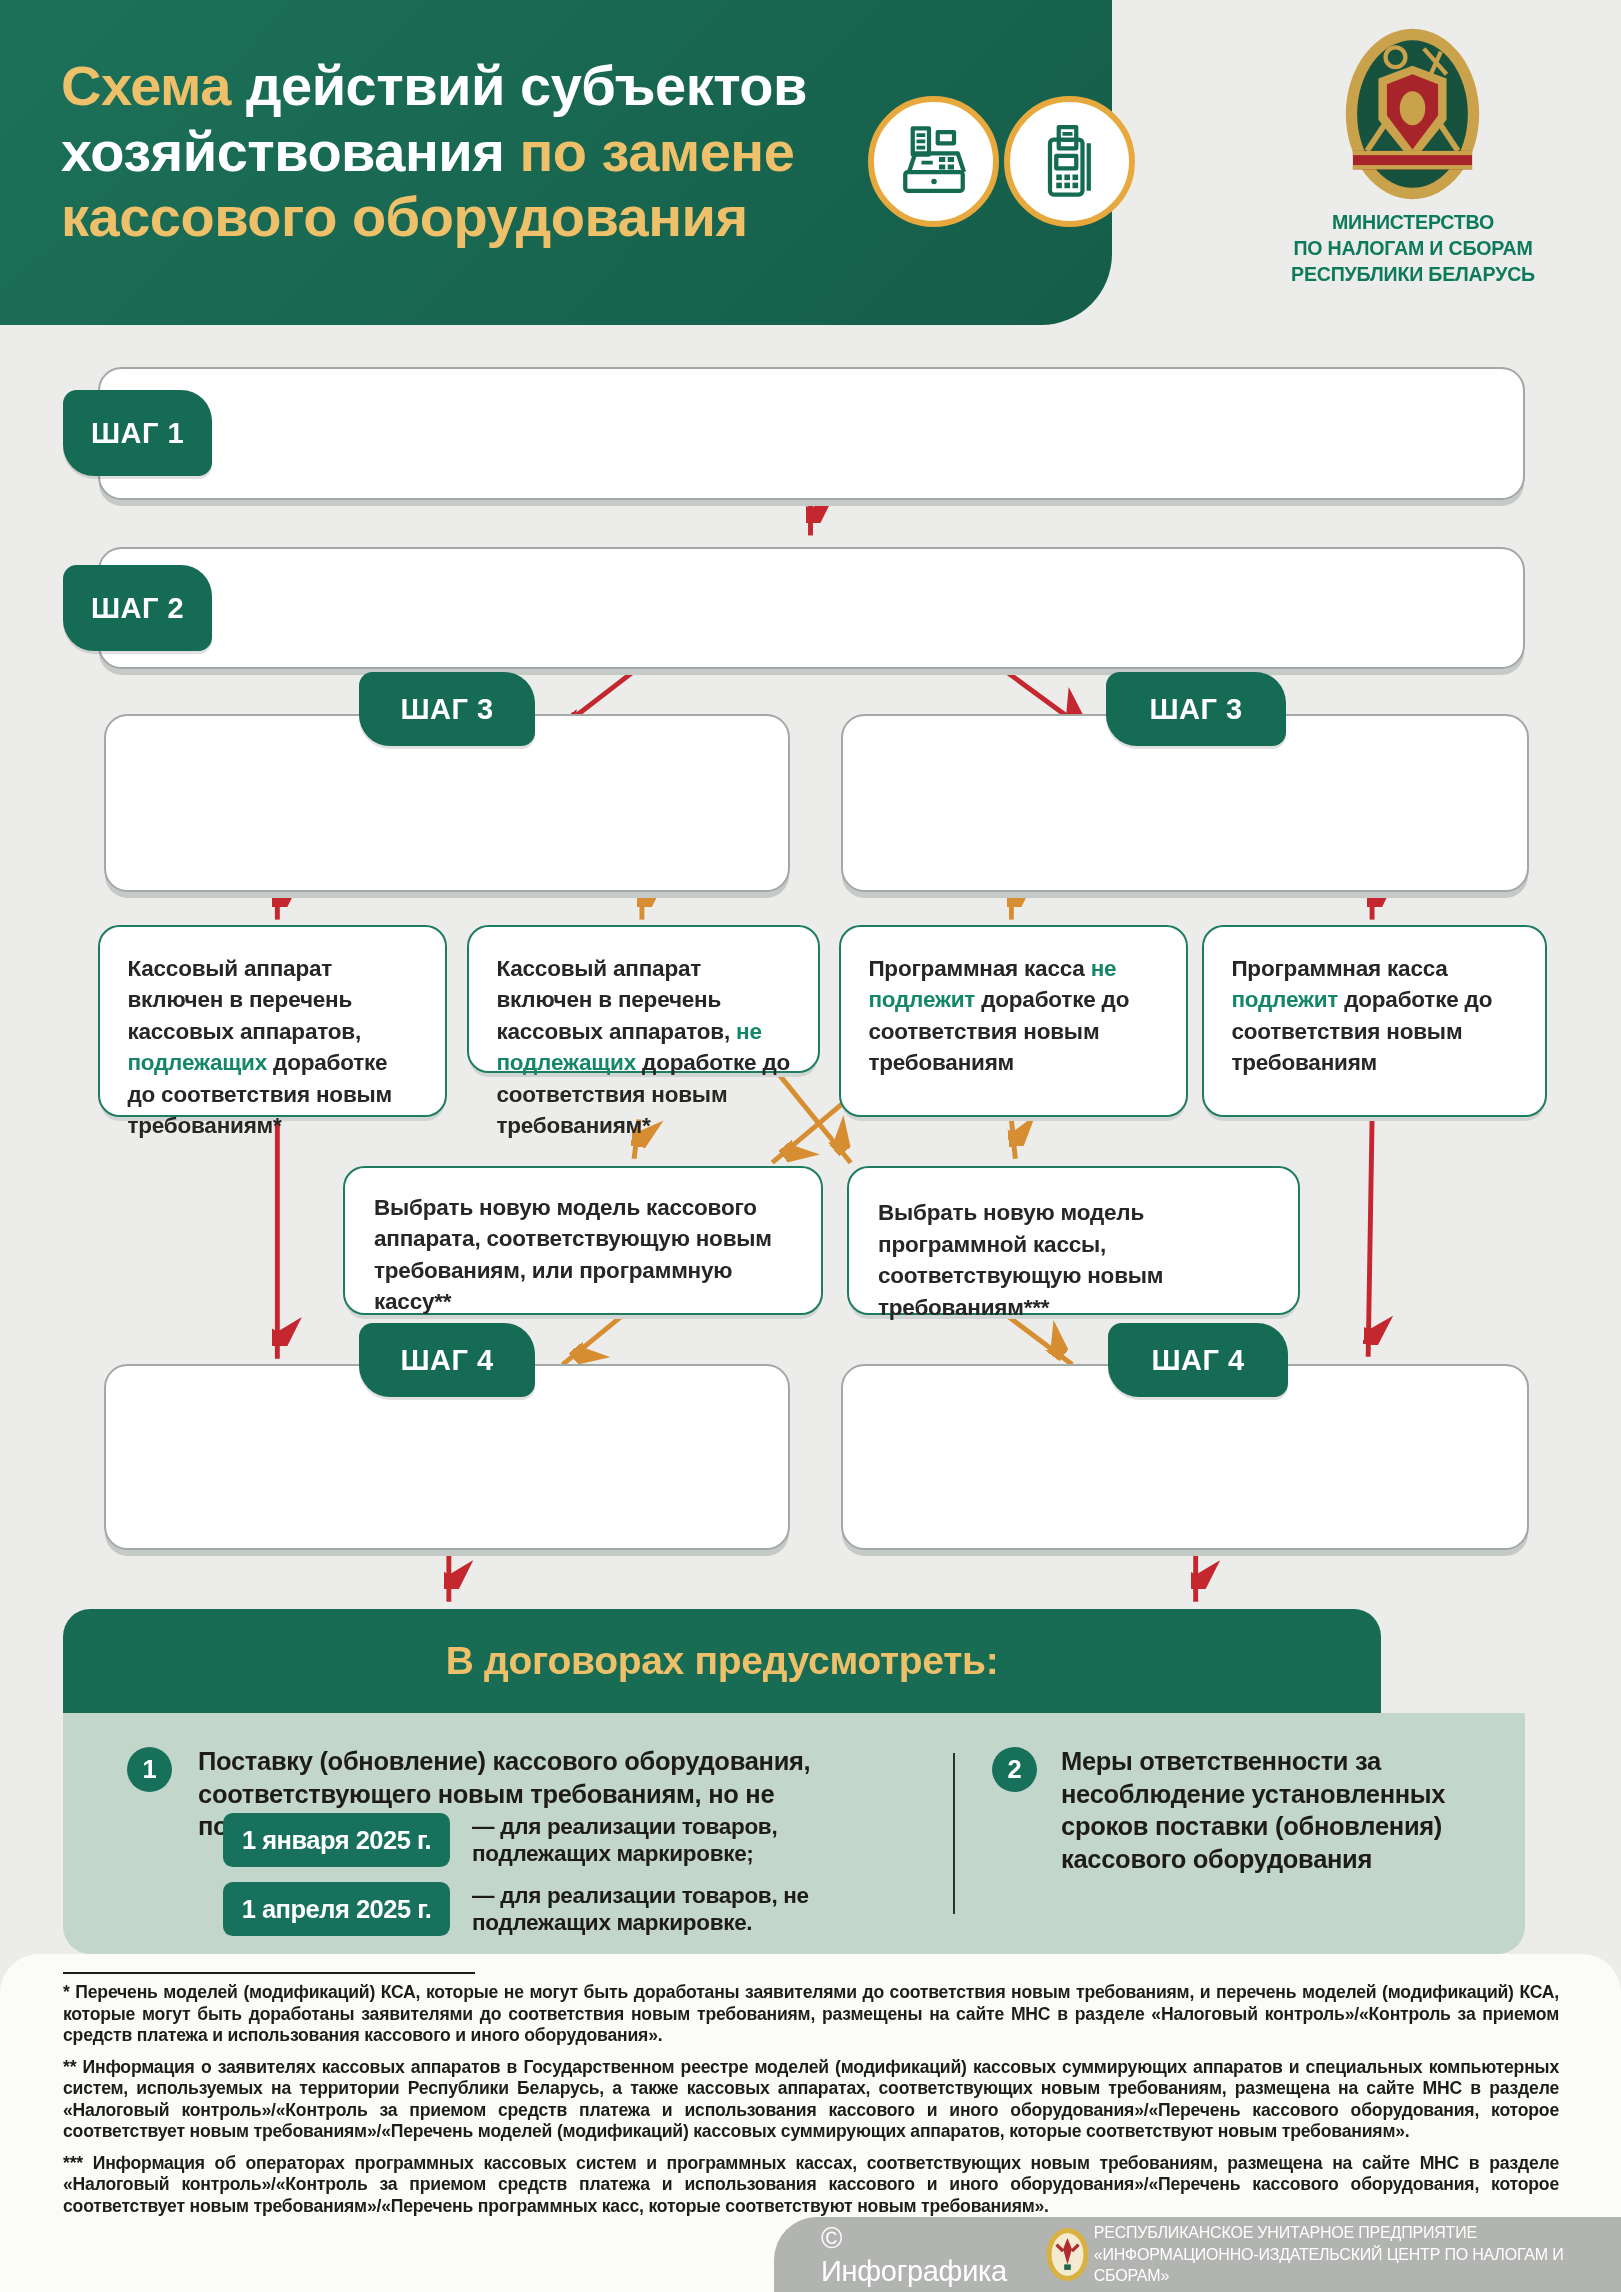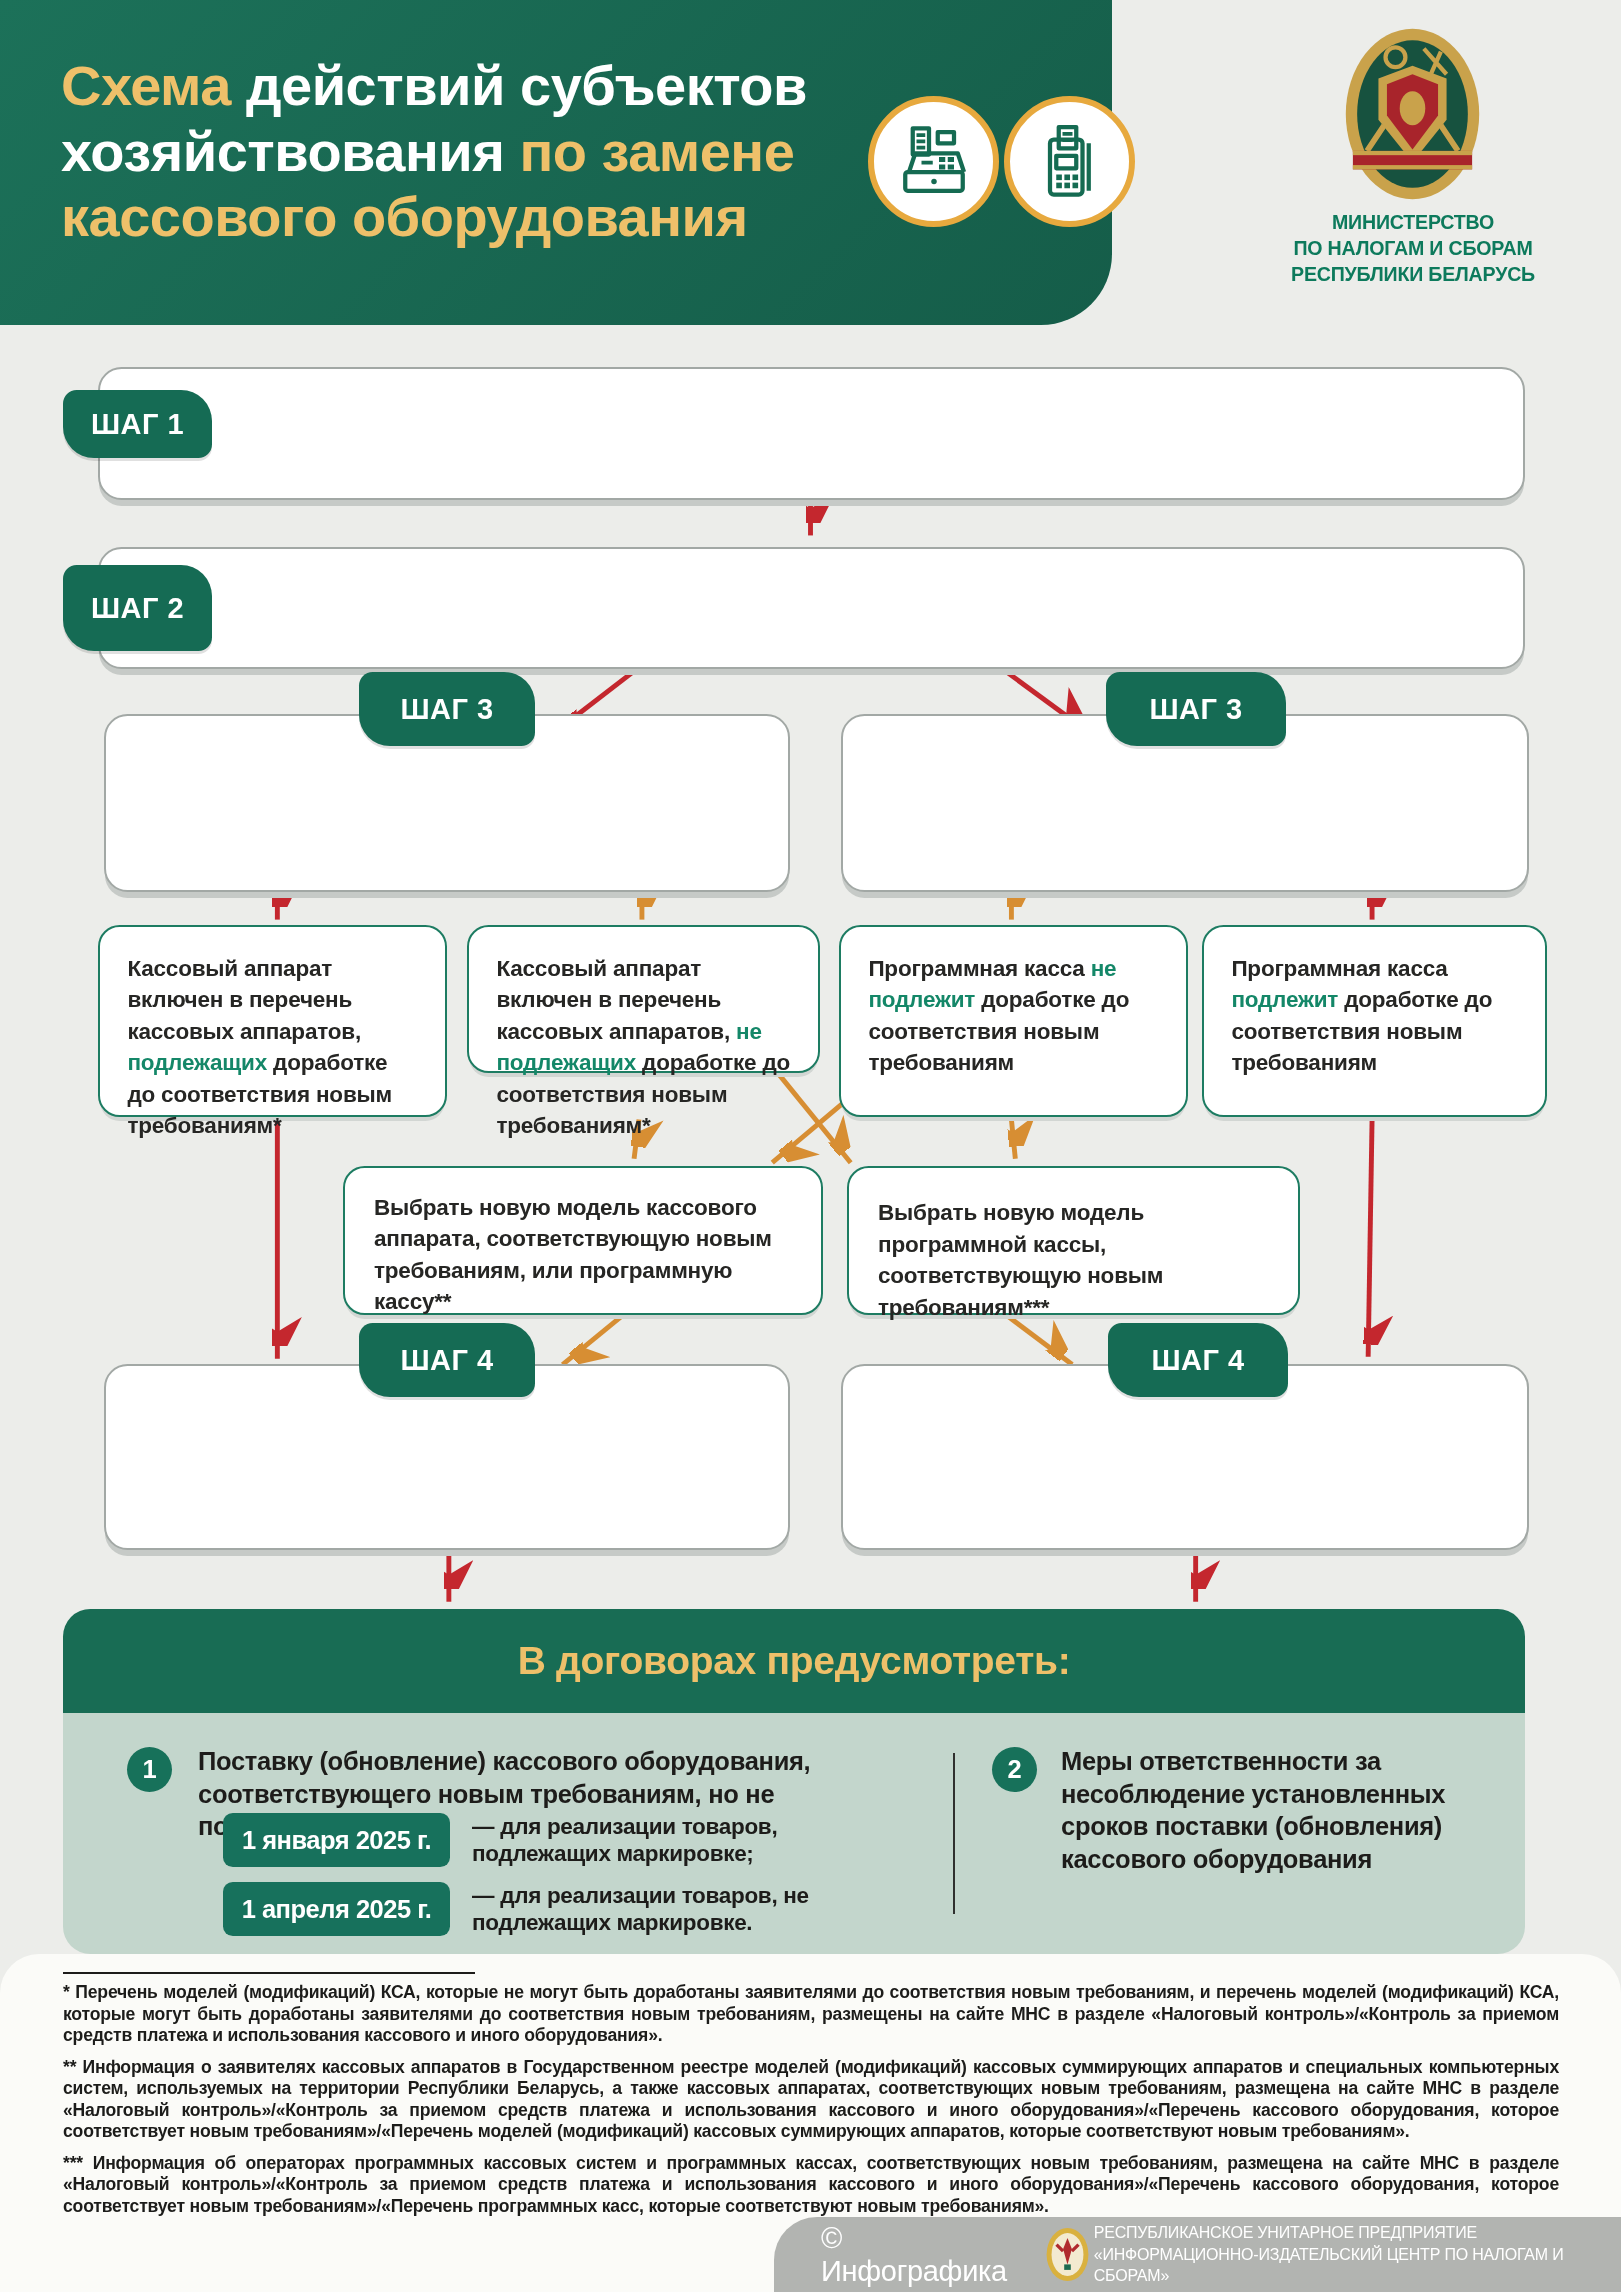--- a/index.html
+++ b/index.html
@@ -28,21 +28,21 @@
         padding:25.5px 25.5px 17.6px 27.4px;font-size:22.5px;line-height:1.4;font-weight:600;
         color:#262624;letter-spacing:-0.2px;}
   .gbox .hl{color:#14876а;}
   .gbox .hl, .hl{color:#148768;font-weight:800;}
   .badge{position:absolute;background:#156b54;color:#ffffff;display:flex;align-items:center;
         justify-content:center;font-size:29px;font-weight:800;letter-spacing:0.5px;
         border-radius:13.7px 31px 13.7px 31px;z-index:3;box-shadow:0 2.9px 0 rgba(0,0,0,0.12);}
   .steptext{position:absolute;color:#1d1c1a;font-weight:800;font-size:25.5px;line-height:1.32;
         letter-spacing:-0.3px;}
   
-  .band{position:absolute;left:63px;top:1609px;width:1462px;height:104px;background:#186c54;
+  .band{position:absolute;left:63px;top:1609px;width:1318px;height:104px;background:#186c54;
         border-radius:27.4px 27.4px 0 0;display:flex;align-items:center;justify-content:center;
         z-index:2;}
   .band .t{color:#eec06a;font-size:39px;font-weight:800;letter-spacing:-0.3px;}
   .sage{position:absolute;left:63px;top:1713px;width:1462px;height:241px;background:#c3d6cc;
         border-radius:0 0 27.4px 27.4px;z-index:2;}
   .numcircle{position:absolute;width:45px;height:45px;border-radius:50%;background:#17715a;
         color:#ffffff;font-size:25.5px;font-weight:800;display:flex;align-items:center;
         justify-content:center;z-index:3;}
   .itemtext{position:absolute;font-size:25.5px;line-height:1.28;font-weight:800;color:#1d1c1a;
         letter-spacing:-0.3px;z-index:3;}
@@ -173,21 +173,21 @@
     </svg>
   </div>
 
   <div class="ministry">
     <div>МИНИСТЕРСТВО</div>
     <div>ПО НАЛОГАМ И СБОРАМ</div>
     <div>РЕСПУБЛИКИ БЕЛАРУСЬ</div>
   </div>
 
   <div class="wbox" style="left:98px;top:367px;width:1427px;height:133px;"></div>
-  <div class="badge" style="left:63px;top:390px;width:149px;height:68px;">ШАГ 1</div>
+  <div class="badge" style="left:63px;top:390px;width:149px;height:86px;">ШАГ 1</div>
   <div class="steptext" style="left:245px;top:384px;width:1255px;">Определить вид осуществляемой деятельности, установить, осуществляется ли реализация товаров, подлежащих маркировке унифицированными контрольными и (или) средствами идентификации, осуществляется ли торговля в объектах с торговой площадью 200 кв. м и более</div>
 
   <div class="wbox" style="left:98px;top:547px;width:1427px;height:122px;"></div>
   <div class="badge" style="left:63px;top:565px;width:149px;height:86px;">ШАГ 2</div>
   <div class="steptext" style="left:245px;top:590px;width:1255px;text-align:center;">Установить, какая модель кассового оборудования используется субъектом хозяйствования</div>
 
   <div class="wbox" style="left:104px;top:714px;width:686px;height:178px;"></div>
   <div class="badge" style="left:359px;top:672px;width:176px;height:74px;">ШАГ 3</div>
   <div class="steptext" style="left:143px;top:766px;width:612px;">В случае использования кассового аппарата проверить возможность доработки кассового аппарата до соответствия новым требованиям</div>
 

